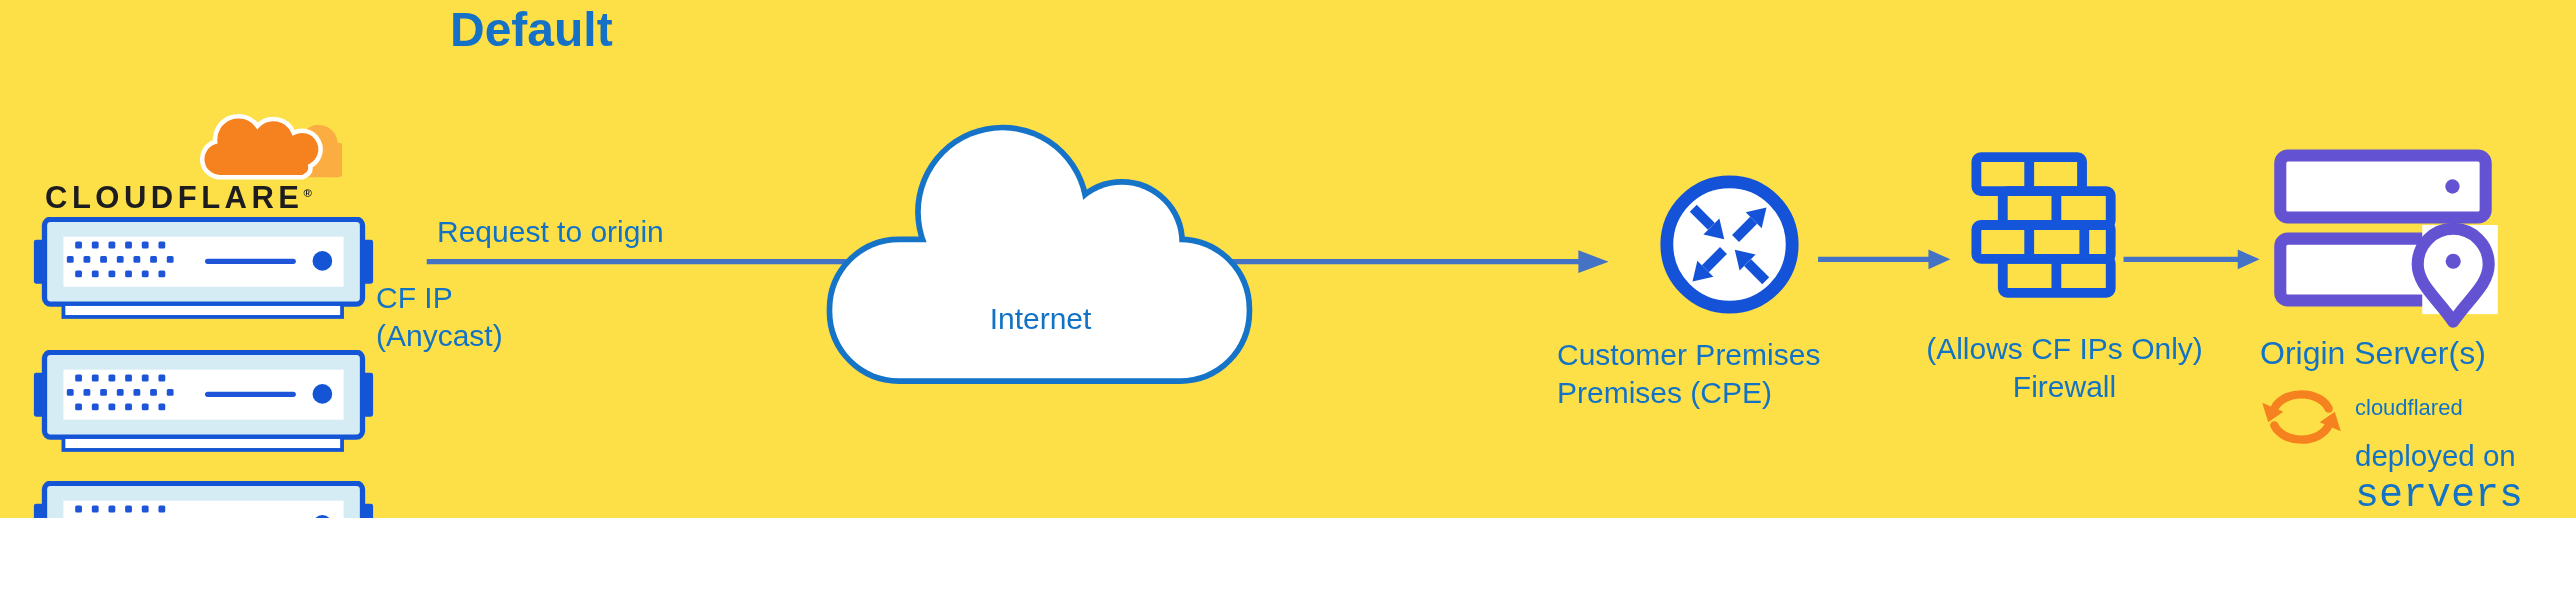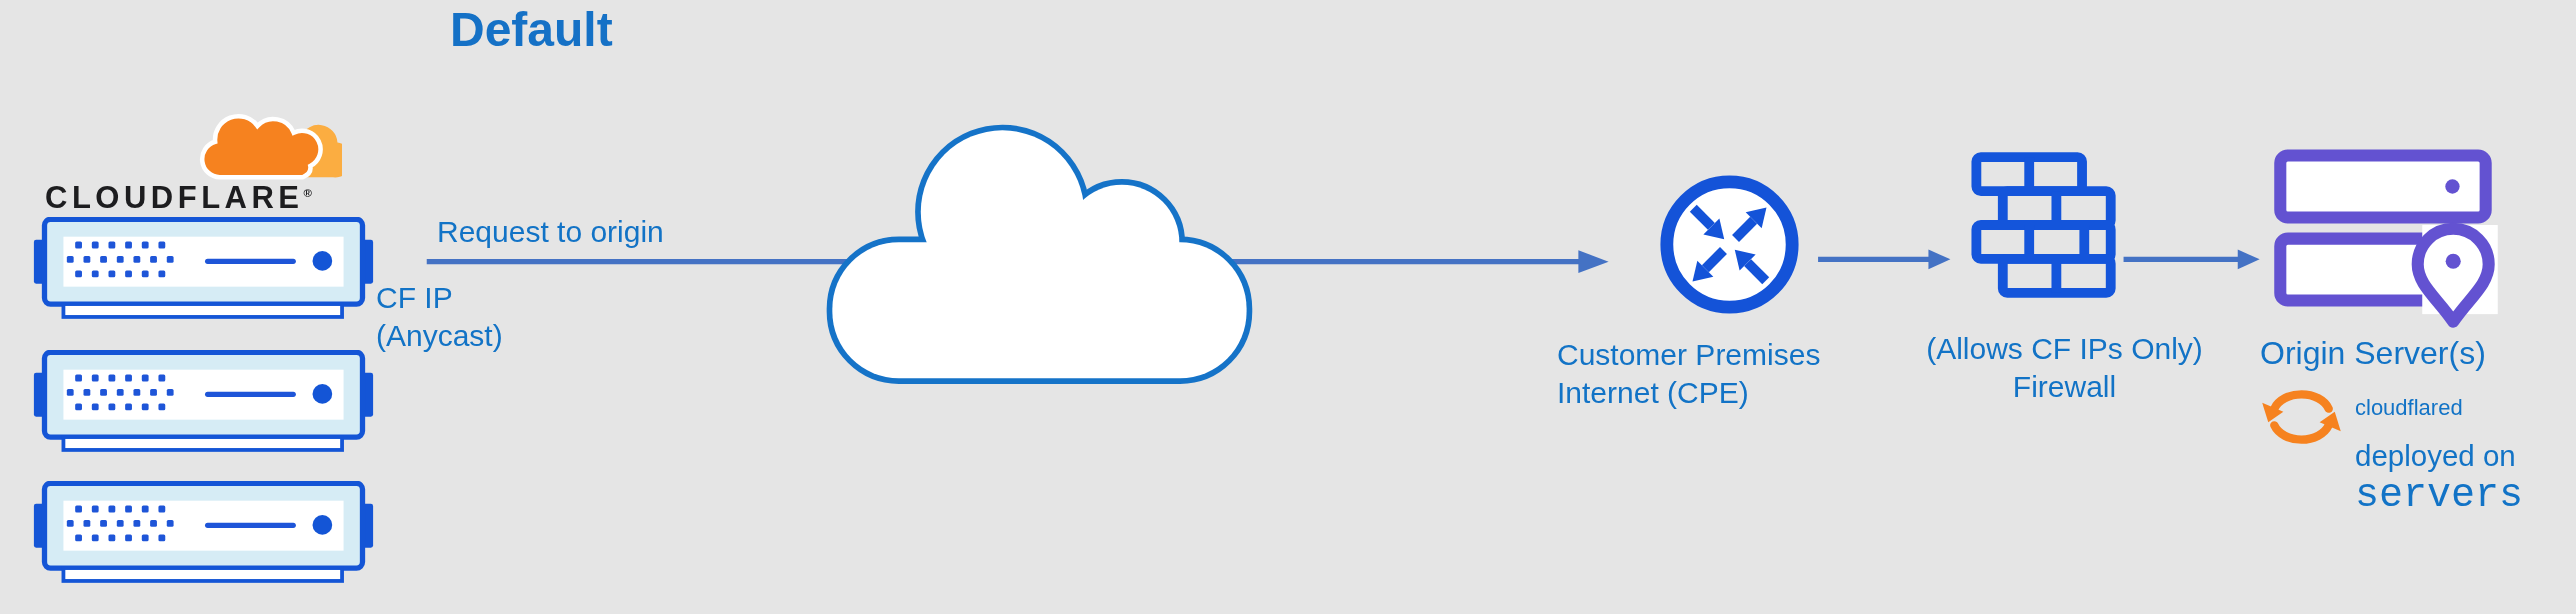--- a/index.html
+++ b/index.html
@@ -1,17 +1,17 @@
 <!DOCTYPE html>
 <html style="font-size:12px"><head>
 <meta charset="utf-8">
 <style>
   html,body{margin:0;padding:0;background:#fff;}
   #canvas{
-    position:relative;width:2576px;height:614px;background:#e5e5e5;
+    position:relative;width:2576px;height:518px;background:#fde047;
     font-family:"Liberation Sans", sans-serif;overflow:hidden;
   }
   .abs{position:absolute;}
   .lbl{color:#1273c6;font-size:30px;line-height:38px;white-space:nowrap;}
   .title{color:#1571c6;font-size:48px;font-weight:600;white-space:nowrap;}
   .wordmark{color:#1d1d1f;font-size:31px;font-weight:700;letter-spacing:4.5px;white-space:nowrap;}
   .wordmark sup{font-size:11.4px;letter-spacing:0;}
   .center{text-align:center;}
   svg{display:block;}
 </style>
@@ -99,39 +99,40 @@
       <circle cx="398" cy="192" r="76"></circle>
       <rect x="15" y="192" width="548" height="180" rx="88"></rect>
     </g>
     <g fill="#ffffff">
       <circle cx="100" cy="265" r="72"></circle>
       <circle cx="240" cy="152" r="108"></circle>
       <circle cx="398" cy="192" r="76"></circle>
       <rect x="15" y="192" width="548" height="180" rx="88"></rect>
     </g>
   </svg>
+  <div class="abs lbl center" style="left:859px;top:300px;width:363px;">Internet</div>
 
   <svg class="abs" style="left:1654px;top:169px;" width="151" height="151" viewBox="0 0 200 200">
     <circle cx="100" cy="100" r="83" fill="#ffffff" stroke="#1453d8" stroke-width="17"></circle>
     <g stroke="#1453d8" stroke-width="13">
       <line x1="52" y1="52" x2="76" y2="76"></line>
       <line x1="148" y1="148" x2="124" y2="124"></line>
       <line x1="108" y1="92" x2="132" y2="68"></line>
       <line x1="92" y1="108" x2="68" y2="132"></line>
     </g>
     <g fill="#1453d8">
       <polygon points="93,93 86.6,65.4 65.4,86.6"></polygon>
       <polygon points="107,107 113.4,134.6 134.6,113.4"></polygon>
       <polygon points="149,51 142.6,78.6 121.4,57.4"></polygon>
       <polygon points="51,149 78.6,142.6 57.4,121.4"></polygon>
     </g>
   </svg>
   <div class="abs" style="left:1557px;top:336px;">
     <div class="lbl">Customer Premises</div>
-    <div class="lbl">Internet (CPE)</div>
+    <div class="lbl">Premises (CPE)</div>
   </div>
 
   <svg class="abs" style="left:1956px;top:151px;" width="160" height="148" viewBox="0 0 212 196">
     <g stroke="#1455db" stroke-width="13" fill="none" stroke-linejoin="round">
       <rect x="27" y="8" width="140" height="45" rx="6"></rect>
       <line x1="97" y1="8" x2="97" y2="53"></line>
       <rect x="62" y="53" width="143" height="45" rx="6"></rect>
       <line x1="133" y1="53" x2="133" y2="98"></line>
       <rect x="27" y="98" width="178" height="45" rx="6"></rect>
       <line x1="97" y1="98" x2="97" y2="143"></line>

